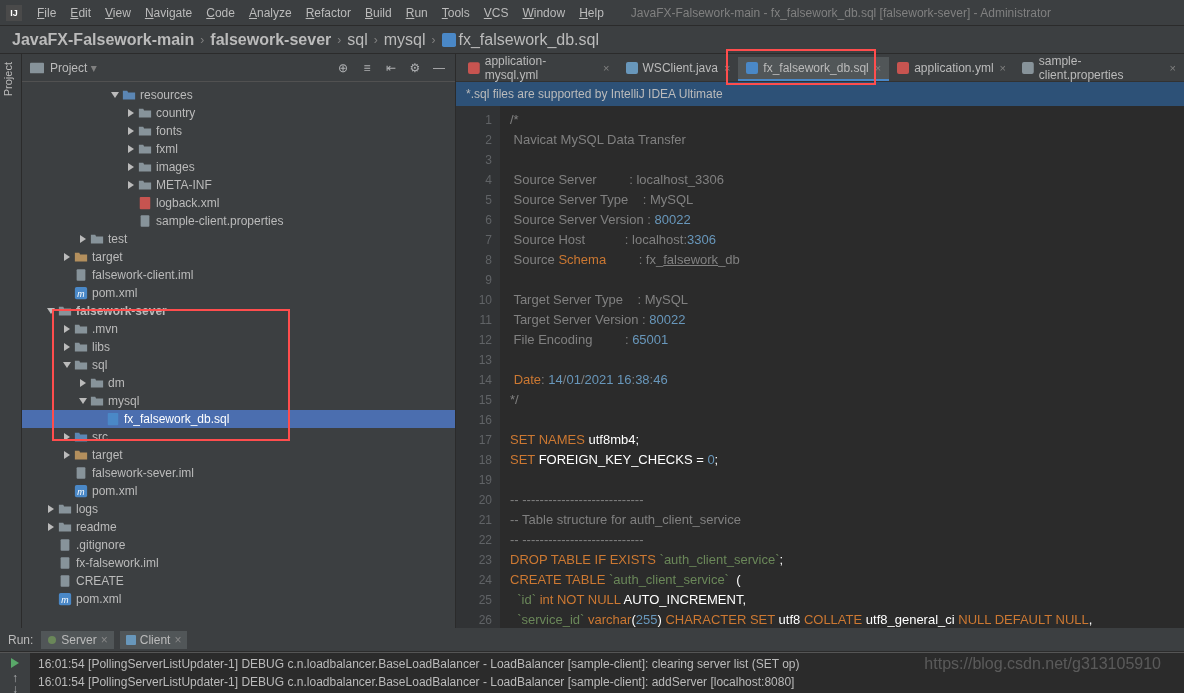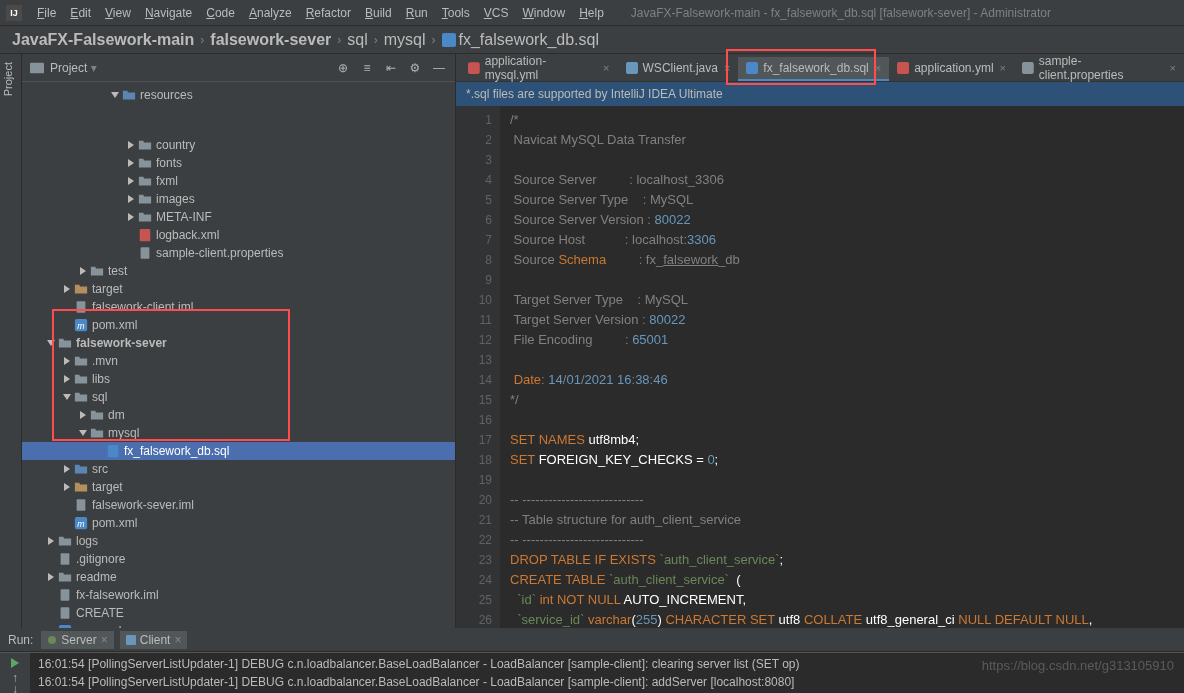--- a/index.html
+++ b/index.html
@@ -46,21 +46,21 @@
 .c-number { color: #6897bb; }
 .c-func { color: #ffffff; }
 .c-underline { text-decoration: underline; }
 .run-panel { height: 65px; background: #2b2b2b; border-top: 1px solid #555; display: flex; }
 .run-header { position: absolute; height: 24px; display: flex; align-items: center; padding: 0 8px; background: #3c3f41; width: 100%; border-bottom: 1px solid #2b2b2b; font-size: 12px; }
 .run-tabs { display: flex; gap: 6px; margin-left: 8px; }
 .run-tab { padding: 2px 6px; background: #515658; cursor: pointer; display: flex; align-items: center; gap: 4px; }
 .run-controls { width: 30px; background: #3c3f41; display: flex; flex-direction: column; align-items: center; padding-top: 4px; gap: 4px; }
 .run-btn { width: 18px; height: 18px; cursor: pointer; display: flex; align-items: center; justify-content: center; }
 .console { flex: 1; font-family: Consolas, monospace; font-size: 12px; color: #bbbbbb; padding: 2px 8px; line-height: 18px; overflow: hidden; }
-.watermark { position: absolute; bottom: 20px; right: 10px; color: rgba(200,200,200,0.3); font-size: 13px; z-index: 20; pointer-events: none; }
+.watermark { position: absolute; bottom: 20px; right: 23px; color: rgba(200,200,200,0.3); font-size: 16px; z-index: 20; pointer-events: none; }
 svg { display: block; }
 ::-webkit-scrollbar { width: 10px; height: 10px; }
 ::-webkit-scrollbar-track { background: #3c3f41; }
 ::-webkit-scrollbar-thumb { background: #5e5e5e; border-radius: 2px; }
 </style>
 </head>
 <body>
 
 <div class="titlebar">
   <div class="logo">IJ</div>
@@ -118,21 +118,21 @@
     <div class="tree" id="tree">
         <div class="tree-item" style="padding-left: 88px;">
           <svg class="tree-arrow" viewBox="0 0 10 10">
             <polygon points="1,2 9,2 5,8" fill="#bbbbbb"></polygon>
           </svg>
           <svg class="tree-icon" viewBox="0 0 16 16">
             <path d="M1 3h5l1 2h8v8H1z" fill="#5b86b4"></path>
           </svg>
           <span class="tree-label">resources</span>
         </div>
-        <div class="tree-item" style="padding-left: 104px; margin-top: 32px;">
+        <div class="tree-item" style="padding-left: 104px;">
           <svg class="tree-arrow" viewBox="0 0 10 10">
             <polygon points="2,1 8,5 2,9" fill="#bbbbbb"></polygon>
           </svg>
           <svg class="tree-icon" viewBox="0 0 16 16">
             <path d="M1 3h5l1 2h8v8H1z" fill="#87939a"></path>
           </svg>
           <span class="tree-label">country</span>
         </div>
         <div class="tree-item" style="padding-left: 104px;">
           <svg class="tree-arrow" viewBox="0 0 10 10">
@@ -314,34 +314,34 @@
         <div class="tree-item" style="padding-left: 24px;">
           <svg class="tree-arrow" viewBox="0 0 10 10">
             <polygon points="2,1 8,5 2,9" fill="#bbbbbb"></polygon>
           </svg>
           <svg class="tree-icon" viewBox="0 0 16 16">
             <path d="M1 3h5l1 2h8v8H1z" fill="#87939a"></path>
           </svg>
           <span class="tree-label">logs</span>
         </div>
         <div class="tree-item" style="padding-left: 24px;">
+          <svg class="tree-arrow" viewBox="0 0 10 10">
+            <polygon points="2,1 8,5 2,9" fill="#bbbbbb"></polygon>
+          </svg>
+          <svg class="tree-icon" viewBox="0 0 16 16">
+            <path d="M1 3h5l1 2h8v8H1z" fill="#87939a"></path>
+          </svg>
+          <span class="tree-label">readme</span>
+        </div>
+        <div class="tree-item" style="padding-left: 24px;">
           <span class="tree-arrow"></span>
           <svg class="tree-icon" viewBox="0 0 16 16">
             <rect width="10" height="13" x="3" y="1.5" fill="#87939a" rx="1"></rect>
           </svg>
           <span class="tree-label">.gitignore</span>
-        </div>
-        <div class="tree-item" style="padding-left: 24px;">
-          <svg class="tree-arrow" viewBox="0 0 10 10">
-            <polygon points="2,1 8,5 2,9" fill="#bbbbbb"></polygon>
-          </svg>
-          <svg class="tree-icon" viewBox="0 0 16 16">
-            <path d="M1 3h5l1 2h8v8H1z" fill="#87939a"></path>
-          </svg>
-          <span class="tree-label">readme</span>
         </div>
         <div class="tree-item" style="padding-left: 24px;">
           <span class="tree-arrow"></span>
           <svg class="tree-icon" viewBox="0 0 16 16">
             <rect width="10" height="13" x="3" y="1.5" fill="#87939a" rx="1"></rect>
           </svg>
           <span class="tree-label">fx-falsework.iml</span>
         </div>
         <div class="tree-item" style="padding-left: 24px;">
           <span class="tree-arrow"></span>

